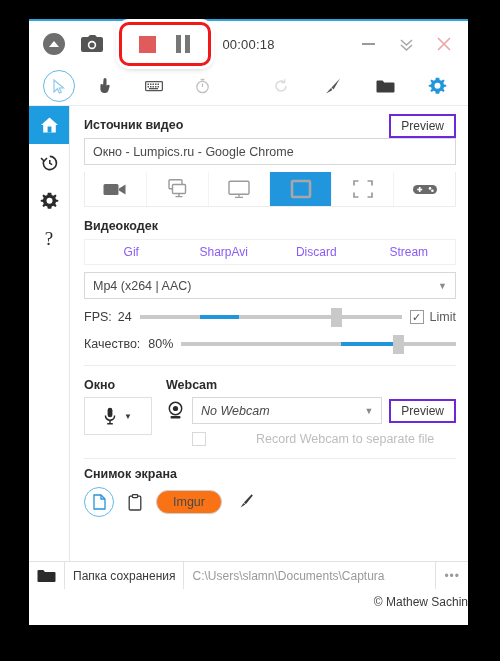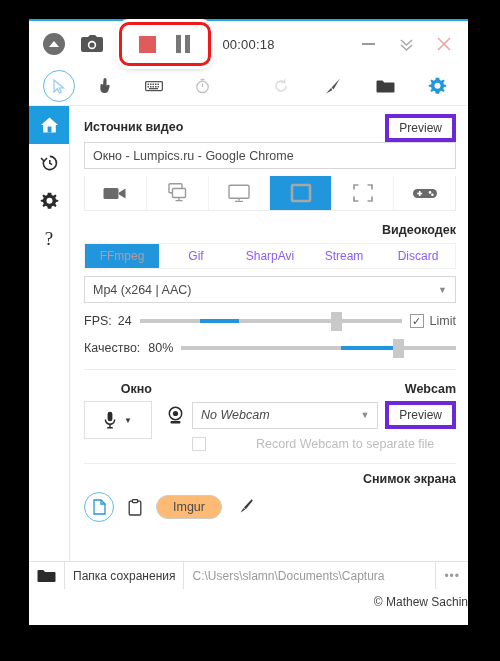--- a/index.html
+++ b/index.html
@@ -144,26 +144,25 @@
     flex: 1;
     padding: 8px 12px 0 14px;
     overflow: hidden;
   }
 
   .section-title {
     font-size: 12.5px;
     font-weight: bold;
     color: #2b2b2b;
     margin: 4px 0 6px 0;
-    text-align: right;
   }
   .row-between { display:flex; align-items:center; justify-content: space-between; }
 
   .btn-outline {
-    border: 4px solid #6d28d9;
+    border: 2px solid #6d28d9;
     background: #fff;
     font-size: 12px;
     color: #3b3b3b;
     padding: 3px 10px;
     cursor: pointer;
     font-family: "Liberation Sans", sans-serif;
   }
   .combo {
     border: 1px solid #d8d8d8;
     background: #fff;
@@ -260,21 +259,21 @@
   .chk-label.disabled { color: #bdbdbd; }
 
   .sep { height: 1px; background: #ececec; margin: 12px 0 0 0; }
 
   .pill {
     border: 1px solid #cdcdcd;
     border-radius: 14px;
     padding: 4px 16px;
     font-size: 12.5px;
     color: #4a4a4a;
-    background: #fdba74;
+    background: #f97316;
     cursor: pointer;
     font-family: "Liberation Sans", sans-serif;
   }
   .round-sel {
     width: 28px; height: 28px;
     border: 1px solid #63b9e8;
     border-radius: 50%;
     display:flex; align-items:center; justify-content:center;
     cursor: pointer;
   }
@@ -548,25 +547,24 @@
               <circle cx="18" cy="6.4" r="1.3" fill="#fff"></circle>
               <circle cx="20.4" cy="8.8" r="1.3" fill="#fff"></circle>
             </svg>
           </span>
         </div>
       </div>
 
       <div class="section-title" style="margin-top:12px;">Видеокодек</div>
 
       <div class="codec-tabs">
-        <div class="codec-tab active">FFmpeg</div>
         <div class="codec-tab">Gif</div>
         <div class="codec-tab">SharpAvi</div>
+        <div class="codec-tab">Discard</div>
         <div class="codec-tab">Stream</div>
-        <div class="codec-tab">Discard</div>
       </div>
 
       <div class="combo">
         <span>Mp4 (x264 | AAC)</span>
         <span class="caret">▼</span>
       </div>
 
       <div class="slider-row">
         <span class="slider-label">FPS:</span>
         <span class="slider-label" style="margin-left:6px;">24</span>

